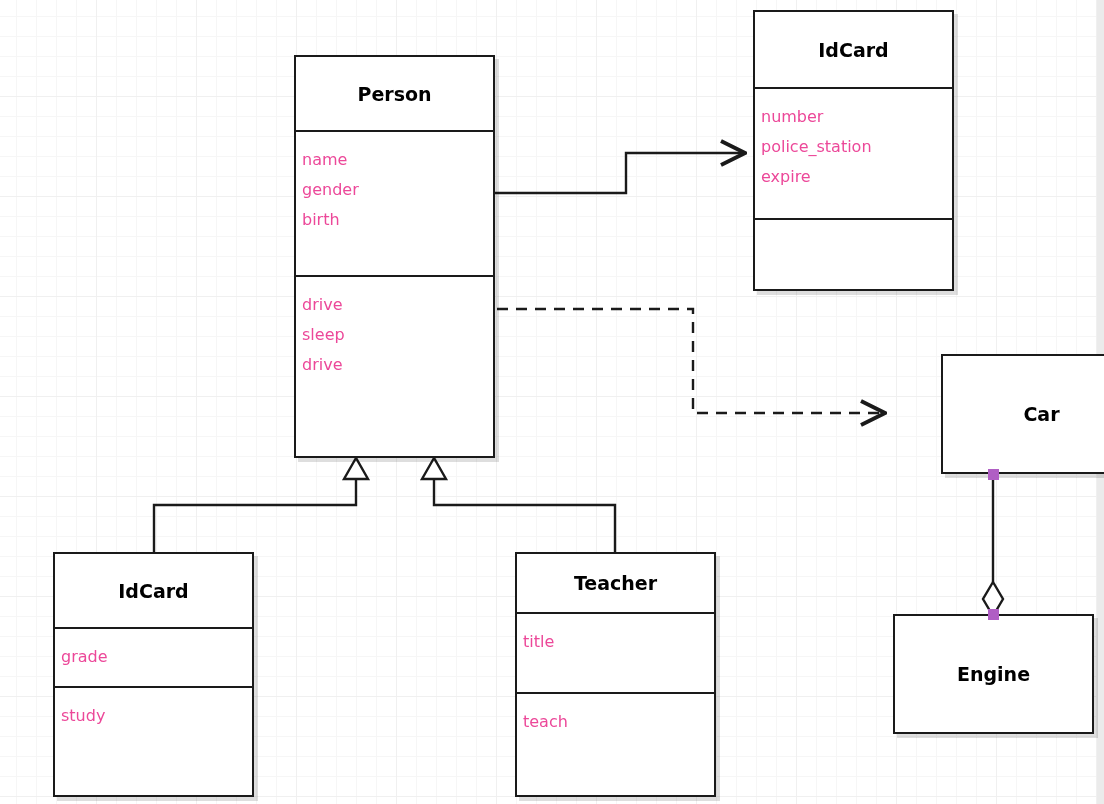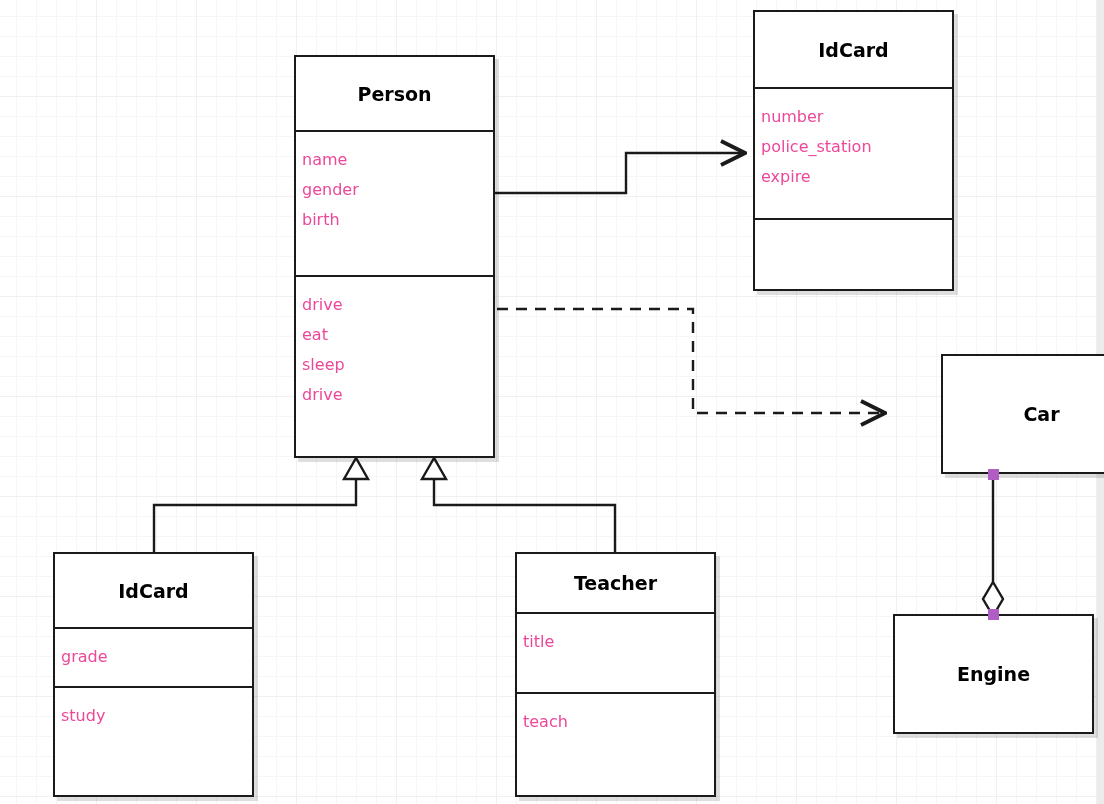--- a/index.html
+++ b/index.html
@@ -151,21 +151,20 @@
 
   <div class="uml-class" id="cls-person">
     <div class="cls-title">Person</div>
     <div class="cls-compartment attrs cls-sep mid">
       <div class="cls-row">name</div>
       <div class="cls-row">gender</div>
       <div class="cls-row">birth</div>
     </div>
     <div class="cls-compartment ops cls-sep mid">
       <div class="cls-row">drive</div>
-      <div class="cls-row">eat</div>
       <div class="cls-row">sleep</div>
       <div class="cls-row">drive</div>
     </div>
   </div>
 
   <div class="uml-class" id="cls-idcard">
     <div class="cls-title">IdCard</div>
     <div class="cls-compartment attrs cls-sep mid">
       <div class="cls-row">number</div>
       <div class="cls-row">police_station</div>

